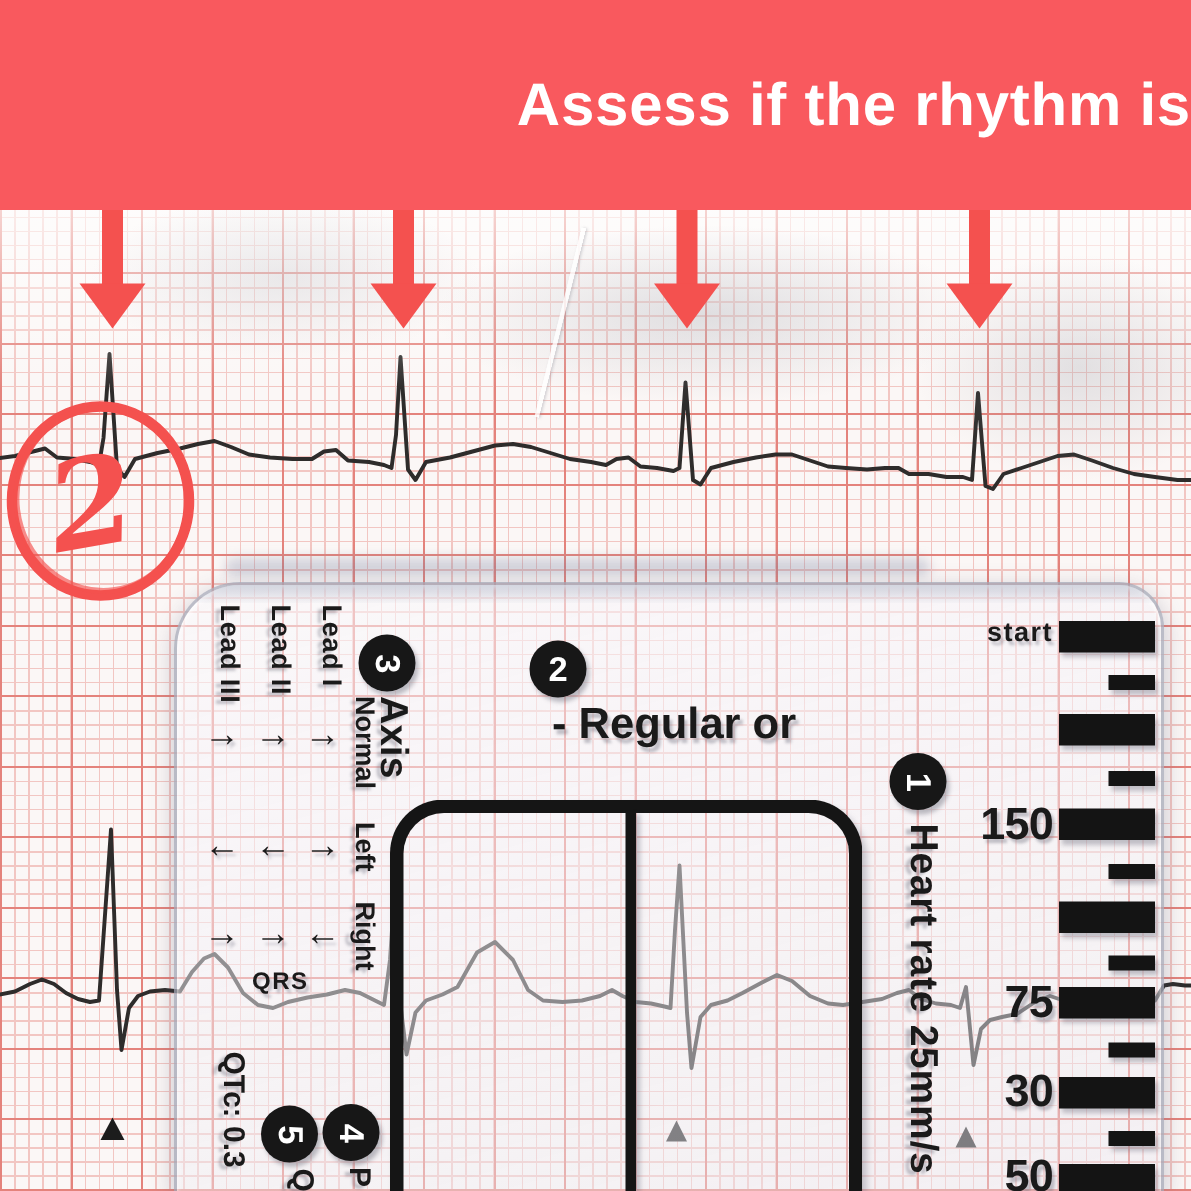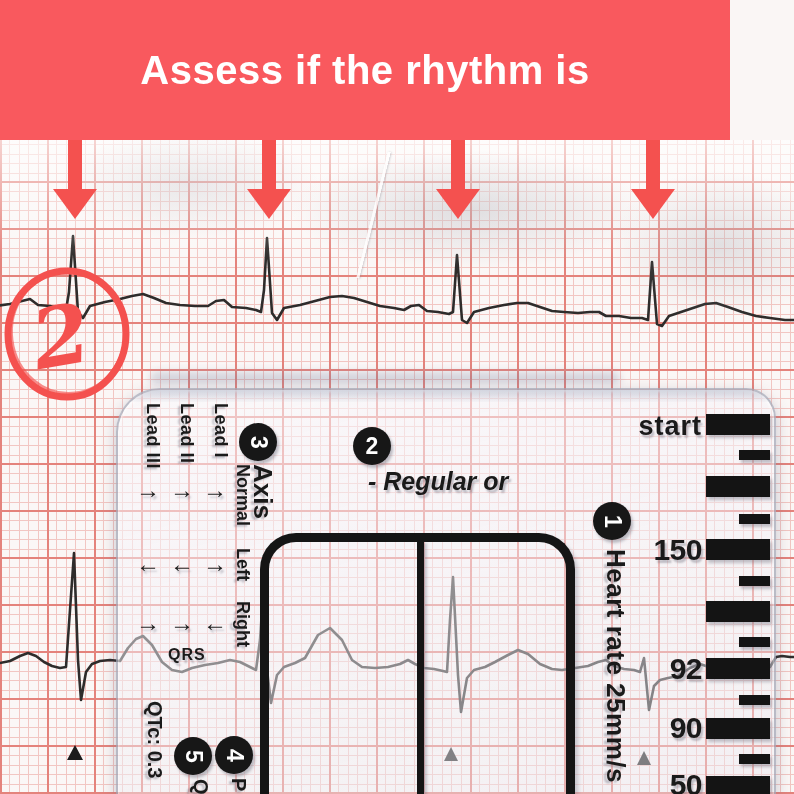--- a/index.html
+++ b/index.html
@@ -1,22 +1,22 @@
 <!DOCTYPE html>
 <html style="--banner-bg: #F9595E; --banner-fg: #FFFFFF; --annotation-red: #F4514F; --ruler-ink: #1A1A1A; --grid-major: #E4837C; --grid-minor: #F2C6C2; --trace: #2E2C2B;"><head>
 <meta charset="utf-8">
 <style>
   html,body{margin:0;padding:0;background:#ddd;}
   .page{position:relative;width:794px;height:794px;overflow:hidden;
         font-family:"Liberation Sans",sans-serif;background:#faf6f5;}
 
   
-  .banner{position:absolute;left:0;top:0;width:730px;height:140px;
-          background:var(--banner-bg);z-index:6;display:flex;flex-direction:row;
-          align-items:center;justify-content:center;gap:4px;}
+  .banner{position:absolute;left:0;top:0;width:794px;height:140px;
+          background:var(--banner-bg);z-index:6;display:flex;flex-direction:column;
+          align-items:flex-end;justify-content:center;gap:4px;}
   .banner-line{color:var(--banner-fg);font-weight:bold;font-size:40px;line-height:54px;
           letter-spacing:.5px;}
 
   
   .paper{position:absolute;left:0;top:140px;width:794px;height:654px;z-index:0;
     background-color:#FBF7F6;
     background-image:
       repeating-linear-gradient(0deg,  var(--grid-major) 0 1.6px, transparent 1.6px 47px),
       repeating-linear-gradient(90deg, var(--grid-major) 0 1.6px, transparent 1.6px 47px),
       repeating-linear-gradient(0deg,  var(--grid-minor) 0 1px, transparent 1px 9.4px),
@@ -71,30 +71,30 @@
   .circ{position:absolute;width:38px;height:38px;border-radius:50%;background:#171717;
     color:#fff;display:flex;align-items:center;justify-content:center;font-weight:bold;
     font-size:23px;box-shadow:2px 3px 3px rgba(110,110,125,.45);}
   .circ .r90{transform:rotate(90deg);}
 
   .axis-arrow{position:absolute;width:36px;text-align:center;font-size:24px;font-weight:bold;
     color:var(--ruler-ink);text-shadow:2px 3px 2px rgba(110,110,125,.35);}
   .qrs-label{position:absolute;left:50px;top:256px;font-size:16px;letter-spacing:1px;}
 
   .rhythm-title{position:absolute;left:278px;top:41px;font-size:25px;}
-  .rhythm-line{position:absolute;font-size:25px;font-style:italic;}
+  .rhythm-line{position:absolute;font-size:29px;}
 
   .frame{position:absolute;left:142px;top:143px;width:315px;height:290px;
     border:9px solid #151515;border-bottom:none;border-radius:36px 36px 0 0;
     box-shadow:3px 4px 4px rgba(110,110,125,.35);box-sizing:border-box;}
   .divider{position:absolute;left:299px;top:150px;width:7px;height:256px;background:#151515;
     box-shadow:3px 3px 3px rgba(110,110,125,.35);}
 
   .scale-label{position:absolute;left:474px;width:110px;text-align:right;font-size:30px;letter-spacing:-.5px;}
-  .scale-label.start{font-size:27px;letter-spacing:1px;}
+  .scale-label.start{font-size:18px;letter-spacing:1px;}
   .tick{position:absolute;background:#141414;box-shadow:2px 3px 3px rgba(110,110,125,.4);}
   .tick.long{left:588px;width:64px;height:21px;}
   .tick.short{left:621px;width:31px;height:10px;}
 </style>
 </head>
 <body>
 
 <div class="page">
 
   <div class="paper">
@@ -204,22 +204,22 @@
     <div class="frame"></div>
     <div class="divider"></div>
 
     <div class="circ" style="left:475px;top:112px">
       <span class="r90">1</span>
     </div>
     <div class="rot ink heart" style="left:511px;top:159px">Heart rate 25mm/s</div>
 
     <div class="scale-label start ink" style="top:21px">start</div>
     <div class="scale-label ink" style="top:143px">150</div>
-    <div class="scale-label ink" style="top:262px">92</div>
-    <div class="scale-label ink" style="top:321px">90</div>
+    <div class="scale-label ink" style="top:262px">75</div>
+    <div class="scale-label ink" style="top:321px">30</div>
     <div class="scale-label ink" style="top:378px">50</div>
 
     <div class="tick long" style="top:24px"></div>
     <div class="tick short" style="top:60px"></div>
     <div class="tick long" style="top:86px"></div>
     <div class="tick short" style="top:124px"></div>
     <div class="tick long" style="top:149px"></div>
     <div class="tick short" style="top:186px"></div>
     <div class="tick long" style="top:211px"></div>
     <div class="tick short" style="top:247px"></div>

